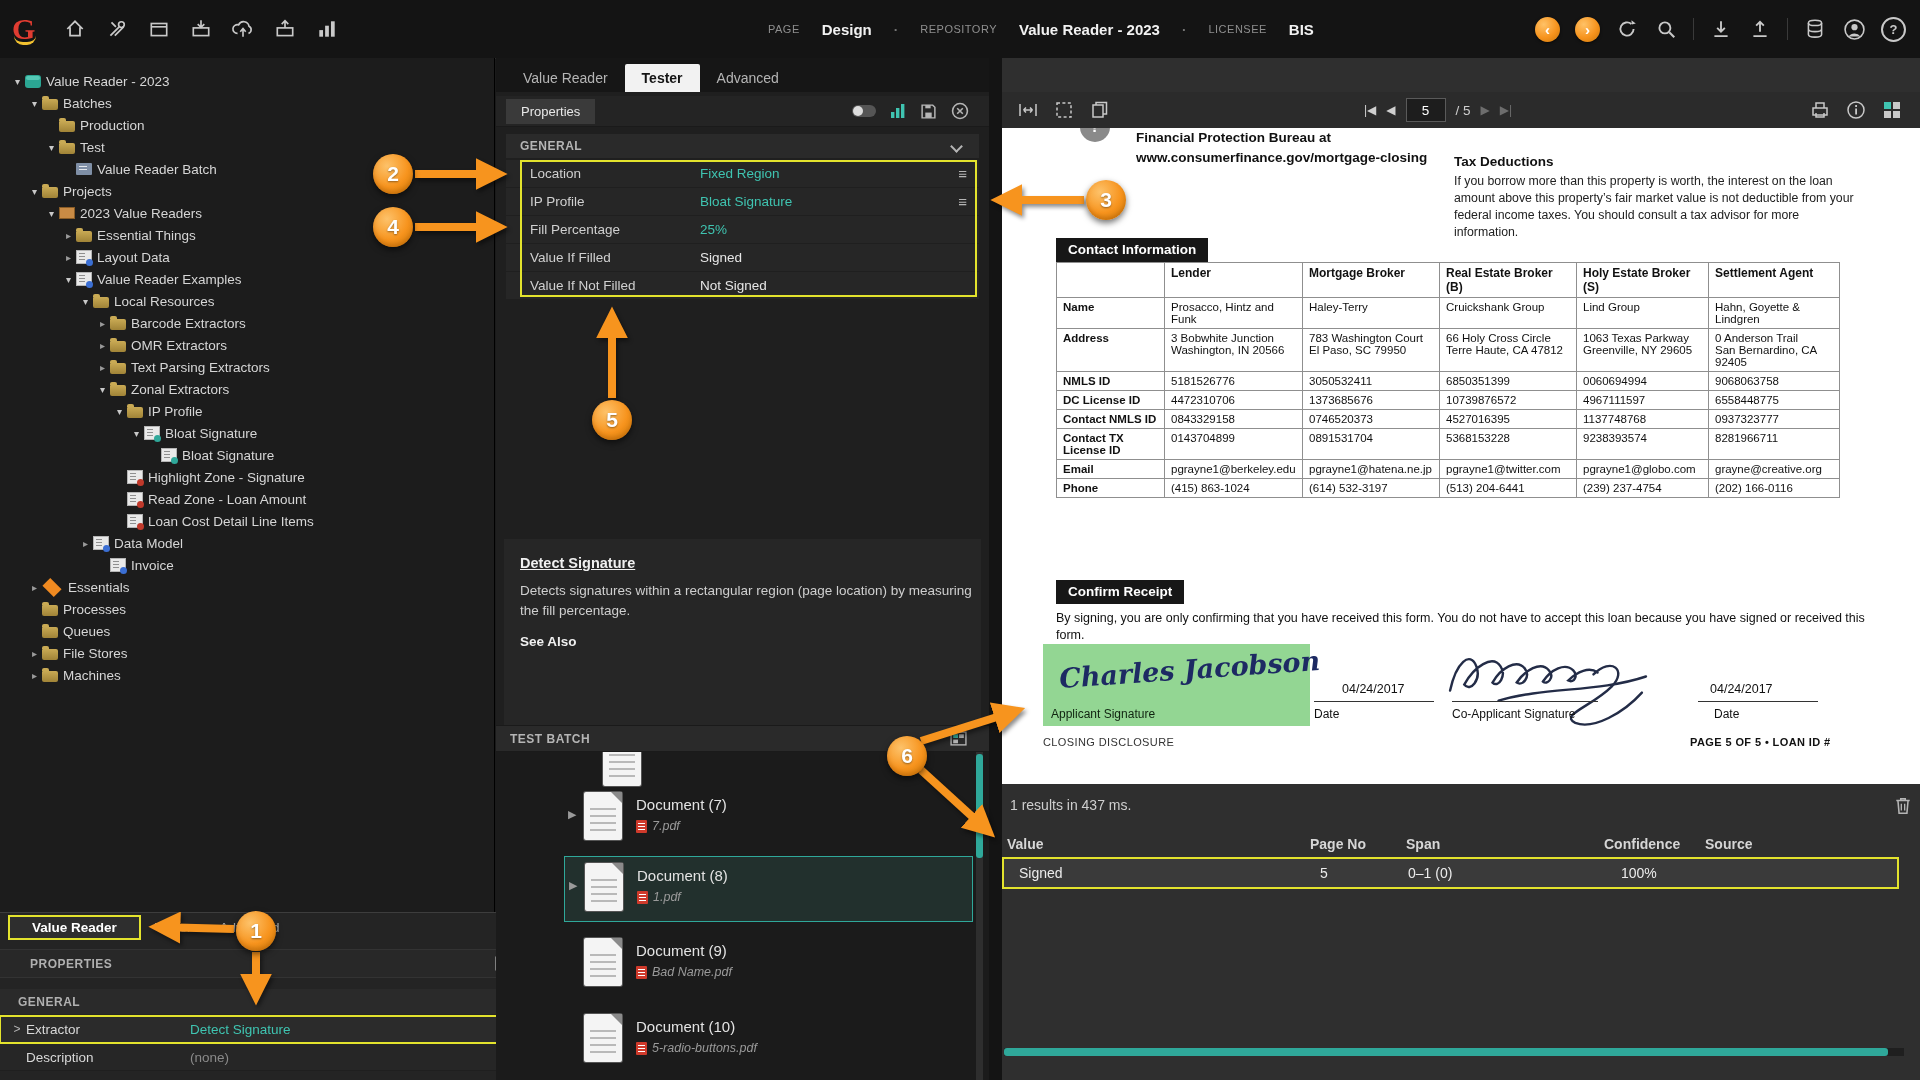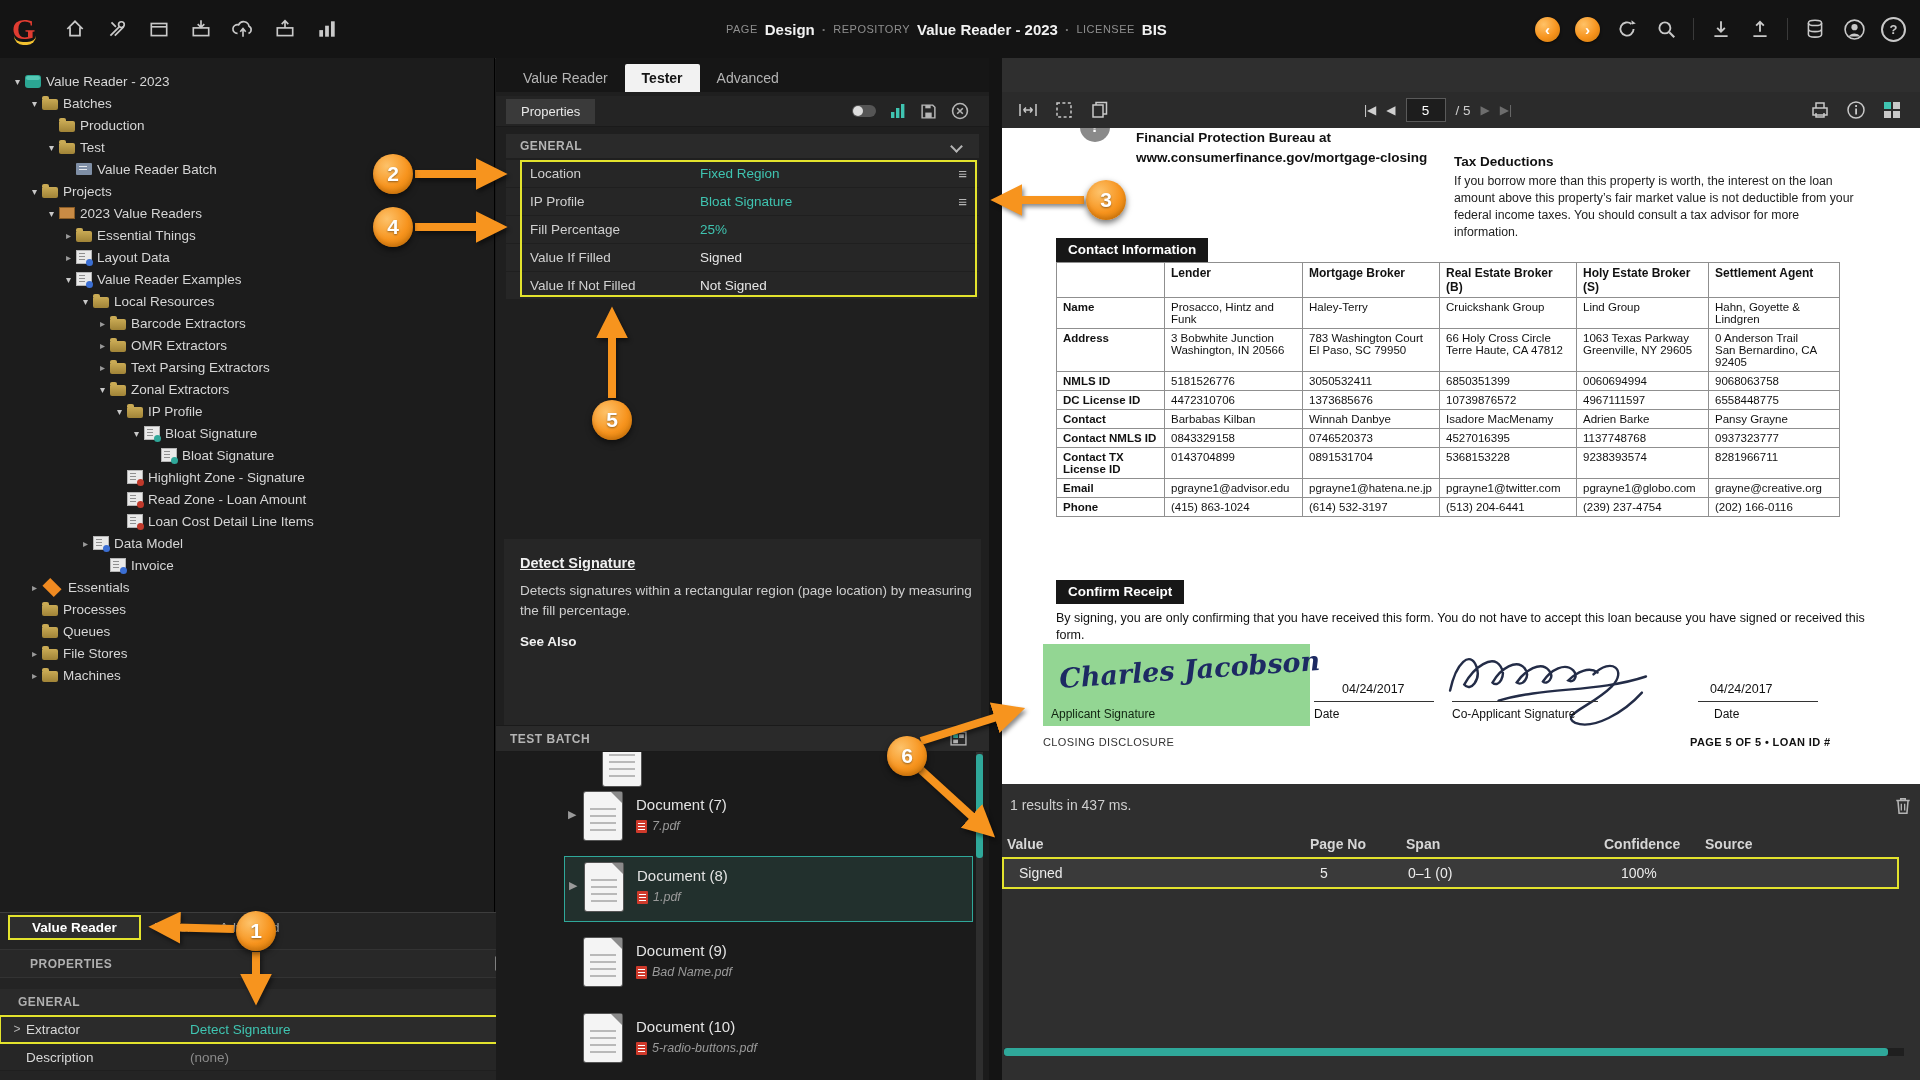--- a/index.html
+++ b/index.html
@@ -4,21 +4,21 @@
 <style>
   html,body{margin:0;padding:0;background:#000;}
   #app{position:relative;width:1920px;height:1080px;overflow:hidden;
        font-family:"Liberation Sans",sans-serif;background:#1a1a1a;color:#d4d4d4;font-size:13.5px;}
   
   #topbar{position:absolute;left:0;top:0;width:1920px;height:58px;background:#141414;border-bottom:1px solid #2b2b2b;}
   .tb-left{position:absolute;left:12px;top:0;height:58px;display:flex;align-items:center;gap:18px;}
   #logo{font-family:"Liberation Serif",serif;font-weight:bold;font-size:30px;color:#e03c31;position:relative;margin-right:10px;line-height:1;}
   #logo::after{content:"";position:absolute;left:2px;bottom:-1px;width:22px;height:6px;border-bottom:3px solid #f2c230;border-radius:0 0 10px 10px;}
   .tbicon{width:24px;height:24px;display:flex;align-items:center;justify-content:center;cursor:pointer;}
-  .tb-center{position:absolute;left:726px;top:0;height:58px;display:flex;align-items:center;gap:7px;}
+  .tb-center{position:absolute;left:768px;top:0;height:58px;display:flex;align-items:center;gap:22px;}
   .tb-label{font-size:11px;color:#8f8f8f;letter-spacing:.5px;}
   .tb-value{font-size:15px;color:#f2f2f2;font-weight:bold;}
   .tb-dot{color:#777;font-weight:bold;}
   .tb-right{position:absolute;right:14px;top:0;height:58px;display:flex;align-items:center;gap:15px;}
   .navcirc{width:25px;height:25px;border-radius:50%;display:flex;align-items:center;justify-content:center;
            background:radial-gradient(circle at 35% 30%,#ffc267,#f7941e 55%,#c97408);color:#fff;font-weight:bold;font-size:15px;cursor:pointer;
            box-shadow:0 1px 3px rgba(0,0,0,.6);}
   .vsep{width:1px;height:22px;background:#3a3a3a;}
   .helpcirc{width:21px;height:21px;border-radius:50%;border:2px solid #c9c9c9;color:#c9c9c9;display:flex;align-items:center;justify-content:center;font-weight:bold;font-size:13px;cursor:pointer;}
   .helpcirc::before{content:"?";}
@@ -690,46 +690,38 @@
             </tr>
         <tr>
               <td class="rl">DC License ID</td>
               <td>4472310706</td>
               <td>1373685676</td>
               <td>10739876572</td>
               <td>4967111597</td>
               <td>6558448775</td>
             </tr>
         <tr>
-              <td class="rl">Contact</td>
-              <td>Barbabas Kilban</td>
-              <td>Winnah Danbye</td>
-              <td>Isadore MacMenamy</td>
-              <td>Adrien Barke</td>
-              <td>Pansy Grayne</td>
-            </tr>
-        <tr>
               <td class="rl">Contact NMLS ID</td>
               <td>0843329158</td>
               <td>0746520373</td>
               <td>4527016395</td>
               <td>1137748768</td>
               <td>0937323777</td>
             </tr>
         <tr>
               <td class="rl">Contact TX License ID</td>
               <td>0143704899</td>
               <td>0891531704</td>
               <td>5368153228</td>
               <td>9238393574</td>
               <td>8281966711</td>
             </tr>
         <tr>
               <td class="rl">Email</td>
-              <td>pgrayne1@advisor.edu</td>
+              <td>pgrayne1@berkeley.edu</td>
               <td>pgrayne1@hatena.ne.jp</td>
               <td>pgrayne1@twitter.com</td>
               <td>pgrayne1@globo.com</td>
               <td>grayne@creative.org</td>
             </tr>
         <tr>
               <td class="rl">Phone</td>
               <td>(415) 863-1024</td>
               <td>(614) 532-3197</td>
               <td>(513) 204-6441</td>

